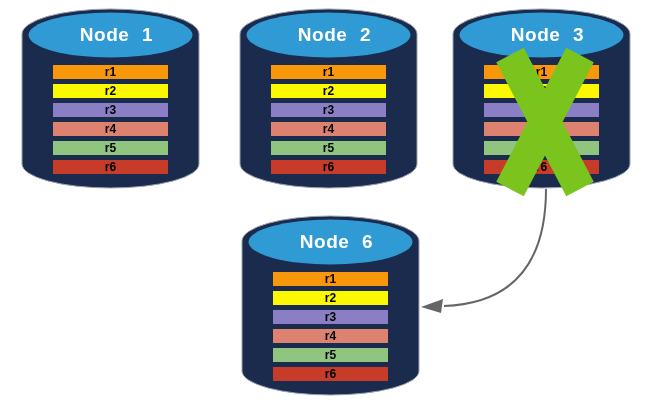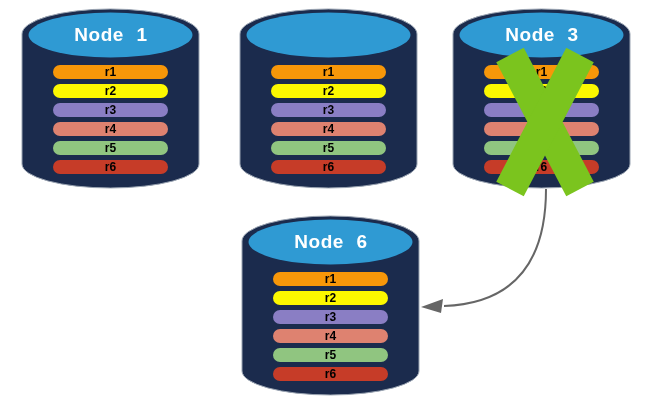--- a/index.html
+++ b/index.html
@@ -1,37 +1,37 @@
 <!DOCTYPE html>
 <html style="--canvas-bg: #FFFFFF; --cyl-body: #1B2B4D; --cyl-top: #2F9AD3; --cyl-outline: #9AA4B2; --node-label: #FFFFFF; --row-text: #000000; --x-color: #7BC41E; --arrow-color: #666666;"><head>
 <meta charset="utf-8">
 <style>
   html,body{margin:0;padding:0;}
   body{font-family:"Liberation Sans",sans-serif;}
   .canvas{position:relative;width:646px;height:402px;overflow:hidden;background:var(--canvas-bg,#fff);}
 
-  .node{position:absolute;width:180px;height:186px;}
+  .node{position:absolute;width:180px;height:186px;padding-left:11px;}
   .node-1{left:21px;top:7px;}
   .node-2{left:239px;top:7px;}
   .node-3{left:452px;top:7px;}
   .node-4{left:241px;top:214px;}
 
   .cyl{position:absolute;left:0;top:0;overflow:visible;}
   .cyl-body{fill:var(--cyl-body);stroke:var(--cyl-outline);stroke-width:1;}
   .cyl-top{fill:var(--cyl-top);}
 
   .node-label{
     position:absolute;top:18px;left:0;right:0;text-align:center;
     color:var(--node-label);font-size:19px;font-weight:bold;
     letter-spacing:.5px;word-spacing:7px;line-height:20px;
   }
 
   .rows{position:absolute;left:32px;top:58px;width:115px;}
   .row{
-    height:14px;margin-bottom:5px;border-radius:7px;
+    height:14px;margin-bottom:5px;border-radius:0;
     text-align:center;font-size:12px;font-weight:bold;line-height:14px;
     color:var(--row-text);
   }
 
   .fail-x{position:absolute;left:34px;top:40px;overflow:visible;}
   .fail-x line{stroke:var(--x-color);stroke-width:31;stroke-linecap:butt;}
 
   .overlay{position:absolute;left:0;top:0;pointer-events:none;}
   .overlay path{fill:none;stroke:var(--arrow-color);stroke-width:2;}
   .overlay polygon{fill:var(--arrow-color);stroke:none;}
@@ -55,20 +55,21 @@
         <div class="row" style="background: rgb(144, 197, 128);">r5</div>
         <div class="row" style="background: rgb(198, 60, 40);">r6</div>
       </div>
 
     </div>
     <div class="node node-2">
       <svg class="cyl" width="180" height="186" viewBox="0 0 180 186">
         <path class="cyl-body" d="M1,27 V157 A88.5,24 0 0 0 178,157 V27 A88.5,25 0 0 0 1,27 Z"></path>
         <ellipse class="cyl-top" cx="89.5" cy="28" rx="82" ry="22.5"></ellipse>
       </svg>
+      <div class="node-label">Node 2</div>
       <div class="rows">
         <div class="row" style="background: rgb(247, 151, 9);">r1</div>
         <div class="row" style="background: rgb(252, 248, 0);">r2</div>
         <div class="row" style="background: rgb(138, 126, 196);">r3</div>
         <div class="row" style="background: rgb(222, 130, 112);">r4</div>
         <div class="row" style="background: rgb(144, 197, 128);">r5</div>
         <div class="row" style="background: rgb(198, 60, 40);">r6</div>
       </div>
 
     </div>

